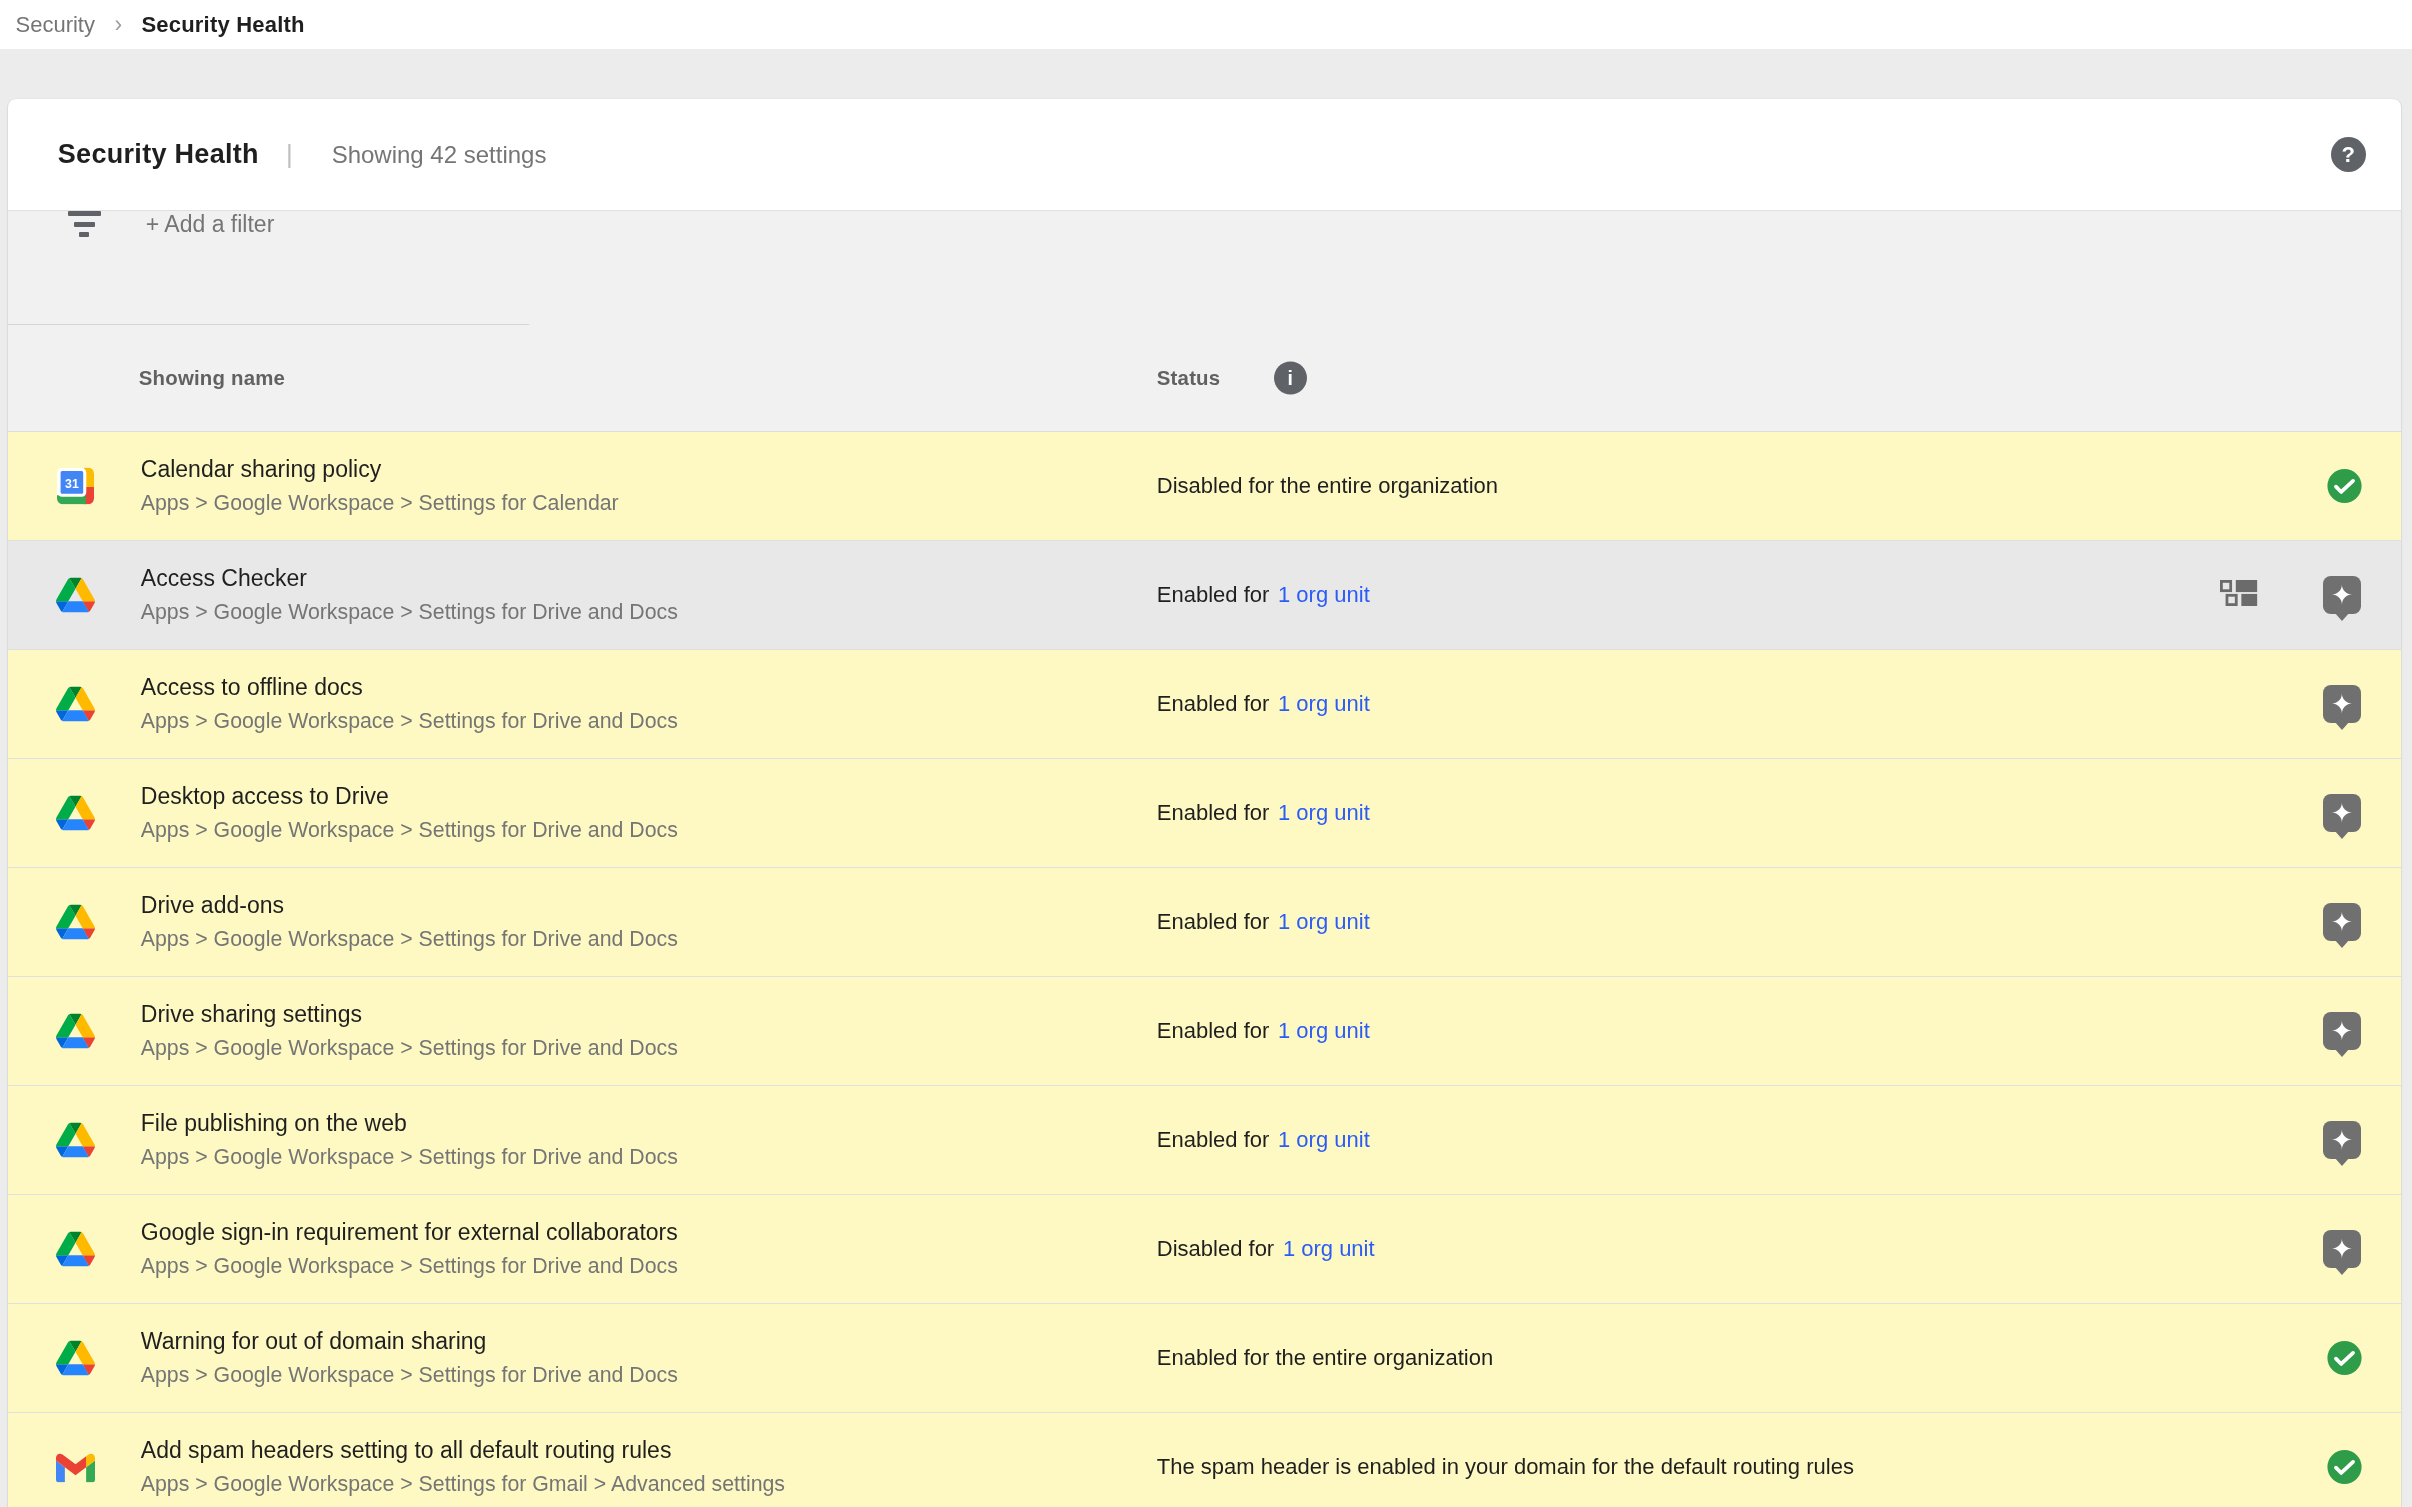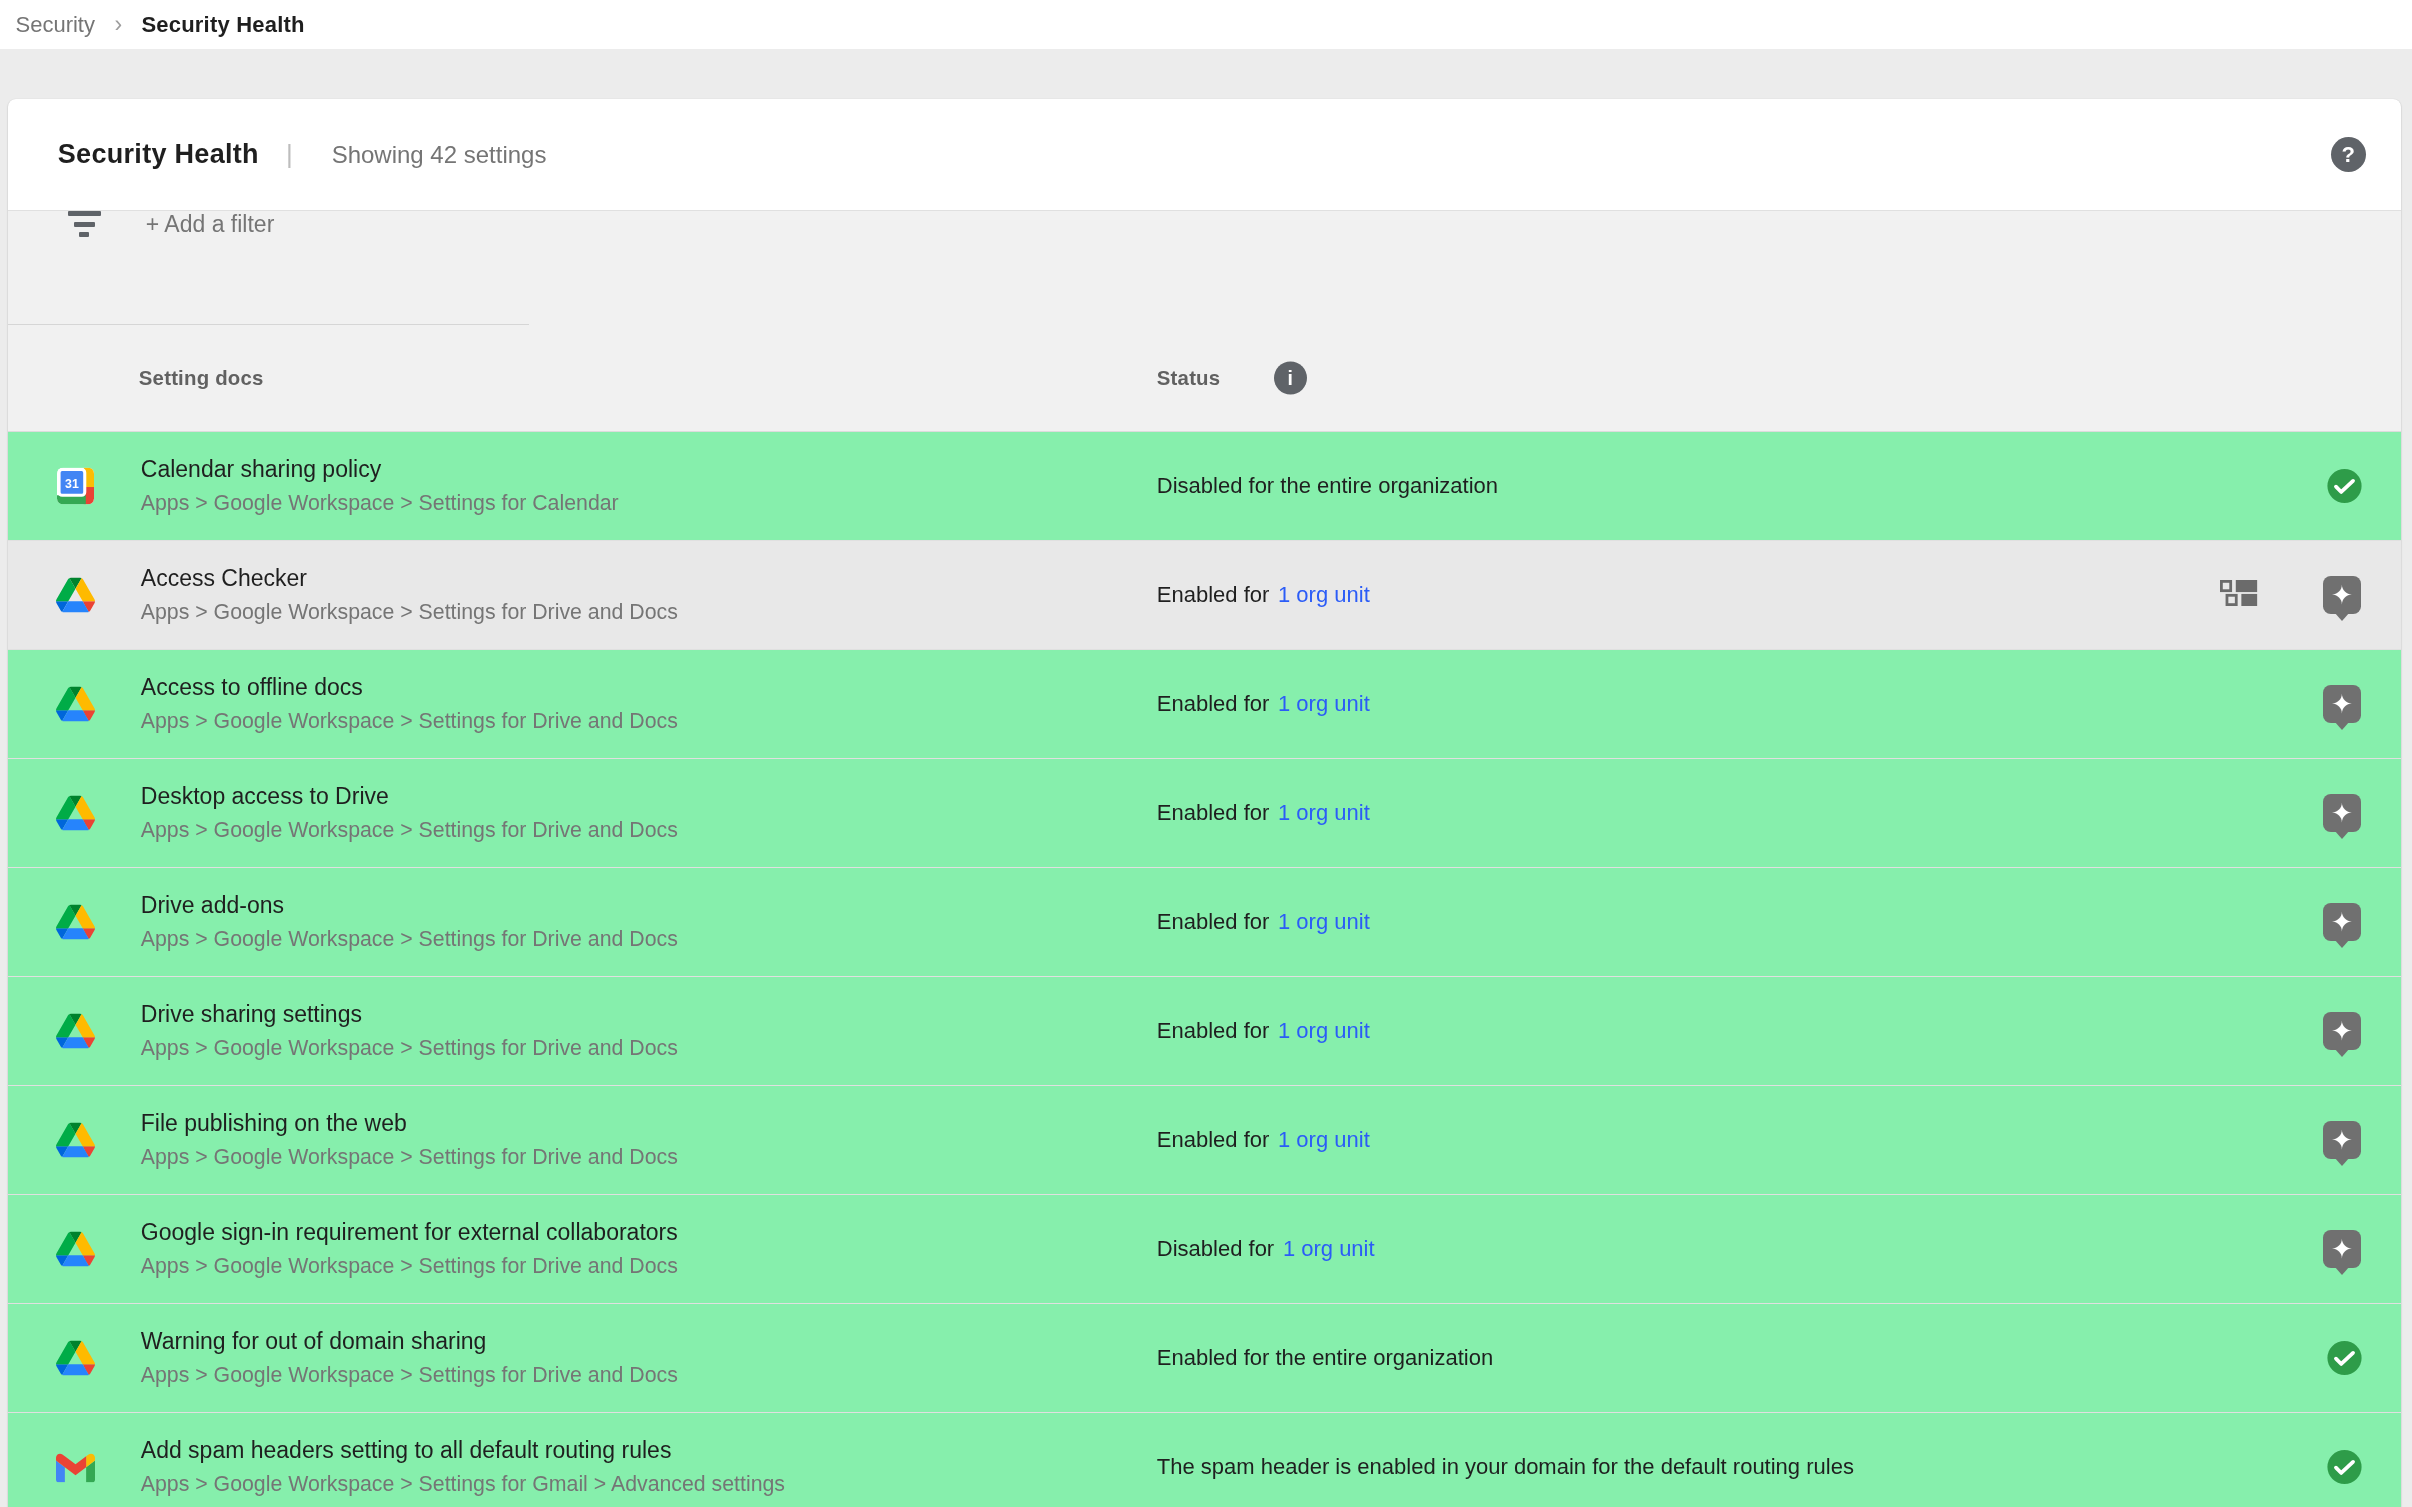--- a/index.html
+++ b/index.html
@@ -52,21 +52,21 @@
   }
   .col-setting{left:131px;}
   .col-status{left:1149px;}
   .info{
     position:absolute;left:1266px;top:50%;transform:translateY(-50%);
     width:33px;height:33px;border-radius:50%;background:#5f6368;color:#fff;
     font-size:19.4px;font-weight:bold;display:flex;align-items:center;justify-content:center;cursor:pointer;
   }
 
   
-  .row{position:relative;height:108px;border-bottom:1px solid #e0e0e0;background:#86efac;cursor:pointer;}
+  .row{position:relative;height:108px;border-bottom:1px solid #e0e0e0;background:#fef9c3;cursor:pointer;}
   .row.highlighted{background:#e8e8e8;}
   .app-icon{position:absolute;left:47px;top:50%;transform:translateY(-50%);width:41px;height:41px;display:none;align-items:center;justify-content:center;}
   .row[data-app="calendar"] .app-calendar{display:flex;}
   .row[data-app="drive"] .app-drive{display:flex;}
   .row[data-app="gmail"] .app-gmail{display:flex;}
   .row-text{position:absolute;left:133px;top:50%;transform:translateY(-50%);}
   .row-title{font-size:23px;color:#1f1f1f;line-height:29px;}
   .row-path{font-size:21.3px;color:#757575;line-height:27px;margin-top:5.8px;}
   .row-status{
     position:absolute;left:1149px;top:0;height:100%;
@@ -113,21 +113,21 @@
       <div class="filter-row">
         <div class="filter-icon">
             <i></i>
             <i></i>
             <i></i>
           </div>
         <span class="filter-label">+ Add a filter</span>
         <div class="filter-underline"></div>
       </div>
       <div class="table-header">
-        <span class="col-setting">Setting docs</span>
+        <span class="col-setting">Showing name</span>
         <span class="col-status">Status</span>
         <span class="info">i</span>
       </div>
     </div>
 
     <div id="rows">
         <div class="row" data-app="calendar">
 
     <span class="app-icon app-calendar">
       <svg width="37" height="37" viewBox="0 0 36 36">

